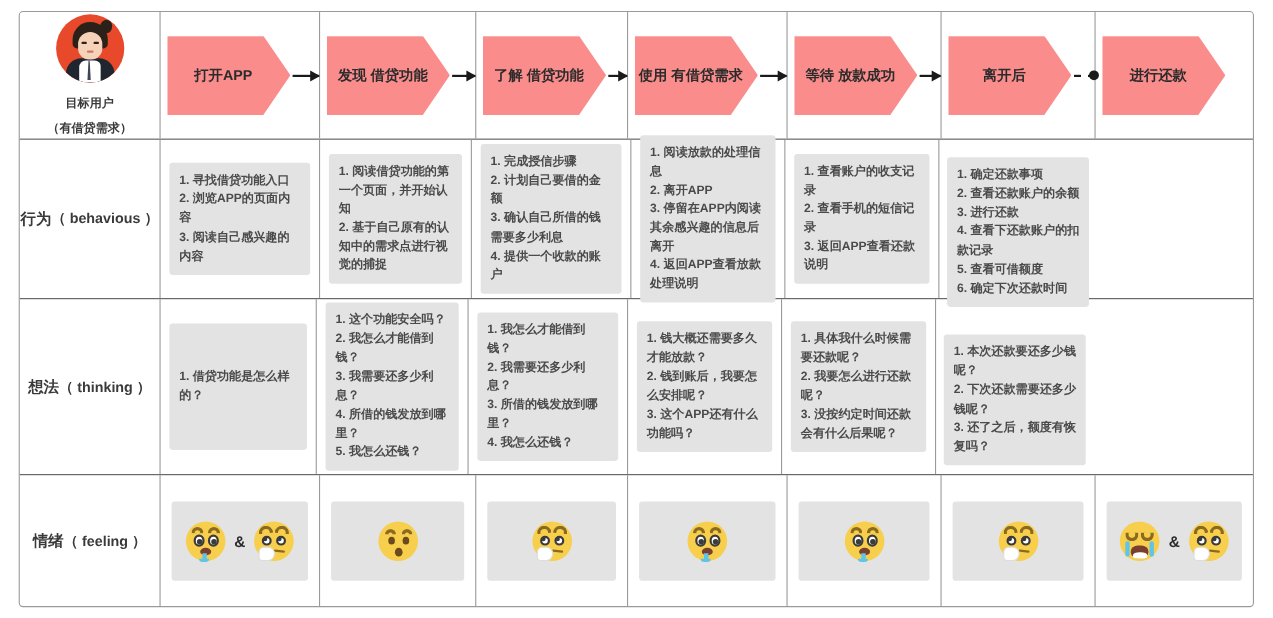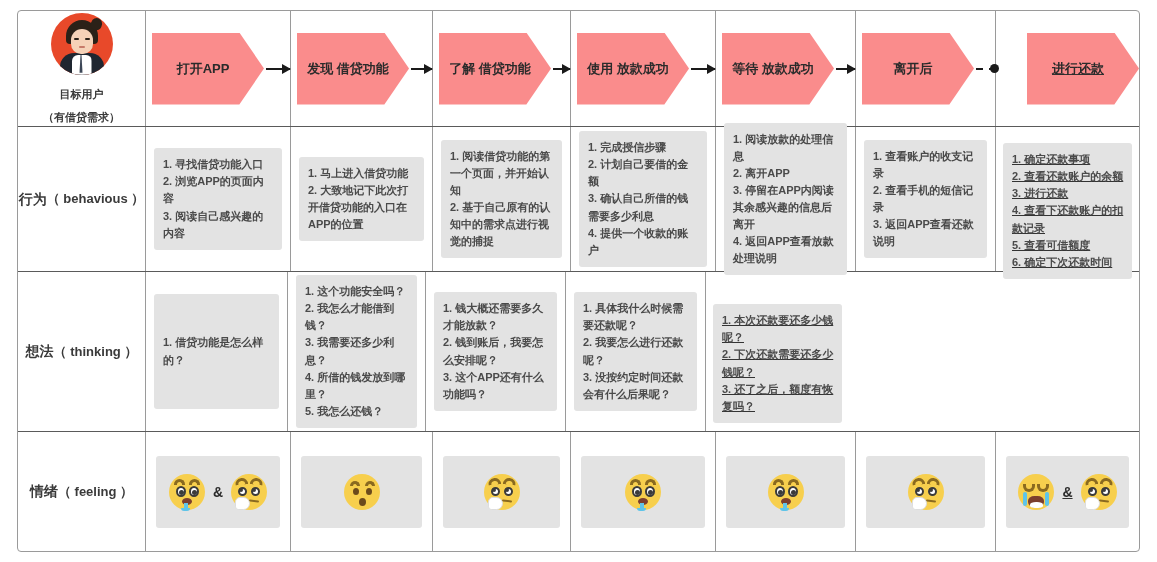--- a/index.html
+++ b/index.html
@@ -22,21 +22,21 @@
   .row-stages{height:116px;border-bottom:1px solid #5a5a5a;}
   .row-behaviour{height:145px;border-bottom:1px solid #5a5a5a;}
   .row-thinking{height:160px;border-bottom:1px solid #5a5a5a;}
   .row-feeling{height:119px;}
   .cell{
     box-sizing:border-box;
     border-right:1px solid #9a9a9a;
     display:flex;align-items:center;justify-content:center;
     position:relative;
   }
-  .cell:last-child{border-right:none;text-decoration:underline;}
+  .cell:last-child{border-right:none;}
   .c-label{width:128px;flex:0 0 128px;}
   .c-1{width:145px;flex:0 0 145px;}
   .c-2{width:142px;flex:0 0 142px;}
   .c-3{width:138px;flex:0 0 138px;}
   .c-4{width:145px;flex:0 0 145px;}
   .c-5{width:140px;flex:0 0 140px;}
   .c-6{width:140px;flex:0 0 140px;}
   .c-7{width:143px;flex:0 0 143px;}
 
   
@@ -73,21 +73,21 @@
     border-radius:6px 6px 0 0;
   }
   .av-shirt:after{
     content:"";position:absolute;left:7px;top:0;width:5px;height:18px;
     background:#3d4757;clip-path:polygon(40% 0,60% 0,80% 100%,20% 100%);
   }
   .persona-name{font-size:11px;font-weight:bold;color:#3a3a3a;margin-top:4px;line-height:1.35;}
   .persona-sub{font-size:11px;font-weight:bold;color:#3a3a3a;line-height:1.35;}
 
   
-  .stage-wrap{width:100%;height:100%;display:flex;align-items:center;justify-content:flex-end;}
+  .stage-wrap{width:100%;height:100%;display:flex;align-items:center;justify-content:flex-start;}
   .chevron{
     background:#fa8c8c;
     color:#2b2b2b;
     font-weight:bold;font-size:13px;
     line-height:1.35;text-align:center;
     display:flex;align-items:center;justify-content:center;
     height:72px;
     width:112px;
     margin-left:6px;
     clip-path:polygon(0 0, 78% 0, 100% 50%, 78% 100%, 0 100%);
@@ -190,21 +190,21 @@
     <div class="cell c-3">
       <div class="stage-wrap">
         <div class="chevron">了解
 借贷功能</div>
         <div class="arrow"></div>
       </div>
     </div>
     <div class="cell c-4">
       <div class="stage-wrap">
         <div class="chevron">使用
-放款成功</div>
+有借贷需求</div>
         <div class="arrow"></div>
       </div>
     </div>
     <div class="cell c-5">
       <div class="stage-wrap">
         <div class="chevron">等待
 放款成功</div>
         <div class="arrow"></div>
       </div>
     </div>
@@ -223,24 +223,20 @@
 
   <div class="row row-behaviour">
     <div class="cell c-label rowlabel">
       <span>行为</span>
       <span class="en">（ behavious ）</span>
     </div>
     <div class="cell c-1">
       <div class="note">1. 寻找借贷功能入口
 2. 浏览APP的页面内容
 3. 阅读自己感兴趣的内容</div>
-    </div>
-    <div class="cell c-2">
-      <div class="note">1. 马上进入借贷功能
-2. 大致地记下此次打开借贷功能的入口在APP的位置</div>
     </div>
     <div class="cell c-3">
       <div class="note">1. 阅读借贷功能的第一个页面，并开始认知
 2. 基于自己原有的认知中的需求点进行视觉的捕捉</div>
     </div>
     <div class="cell c-4">
       <div class="note">1. 完成授信步骤
 2. 计划自己要借的金额
 3. 确认自己所借的钱需要多少利息
 4. 提供一个收款的账户</div>
@@ -273,20 +269,26 @@
     </div>
     <div class="cell c-2">
       <div class="note" style="height:115px;display:flex;align-items:center;">1. 借贷功能是怎么样的？</div>
     </div>
     <div class="cell c-3">
       <div class="note">1. 这个功能安全吗？
 2. 我怎么才能借到钱？
 3. 我需要还多少利息？
 4. 所借的钱发放到哪里？
 5. 我怎么还钱？</div>
+    </div>
+    <div class="cell c-4">
+      <div class="note">1. 我怎么才能借到钱？
+2. 我需要还多少利息？
+3. 所借的钱发放到哪里？
+4. 我怎么还钱？</div>
     </div>
     <div class="cell c-5">
       <div class="note">1. 钱大概还需要多久才能放款？
 2. 钱到账后，我要怎么安排呢？
 3. 这个APP还有什么功能吗？</div>
     </div>
     <div class="cell c-6">
       <div class="note">1. 具体我什么时候需要还款呢？
 2. 我要怎么进行还款呢？
 3. 没按约定时间还款会有什么后果呢？</div>

